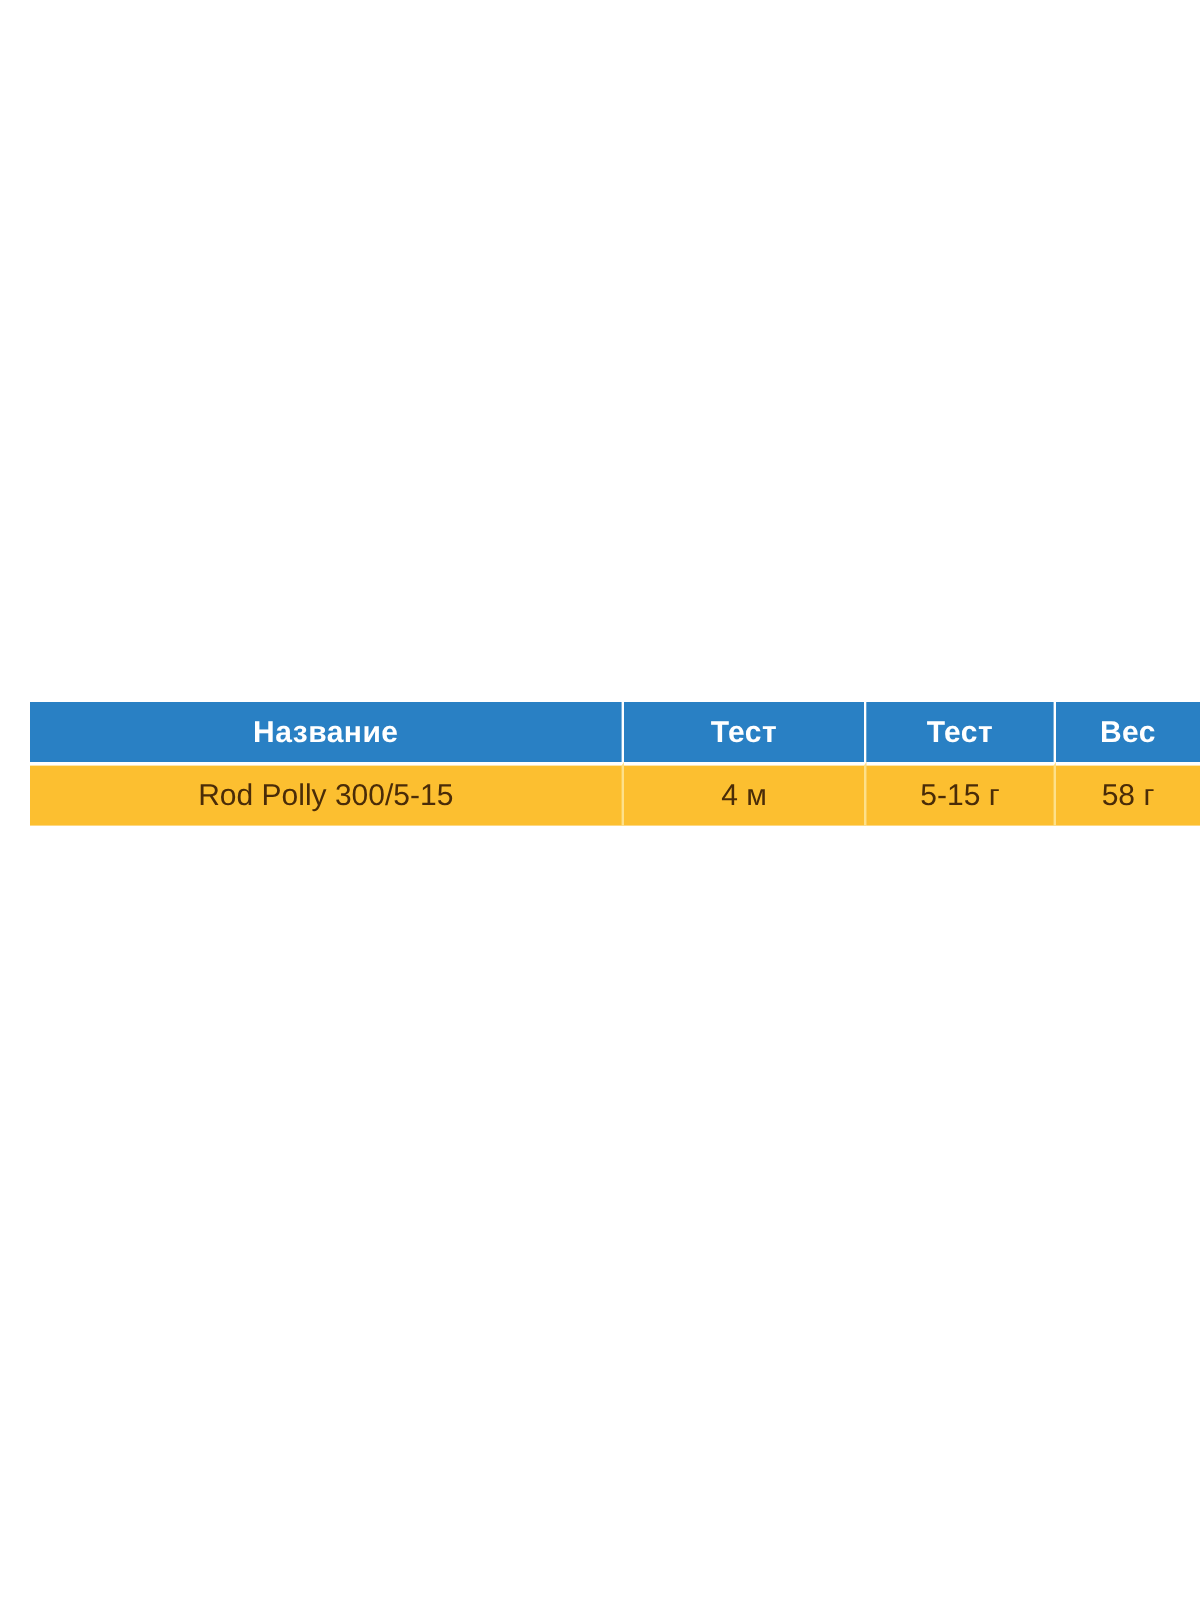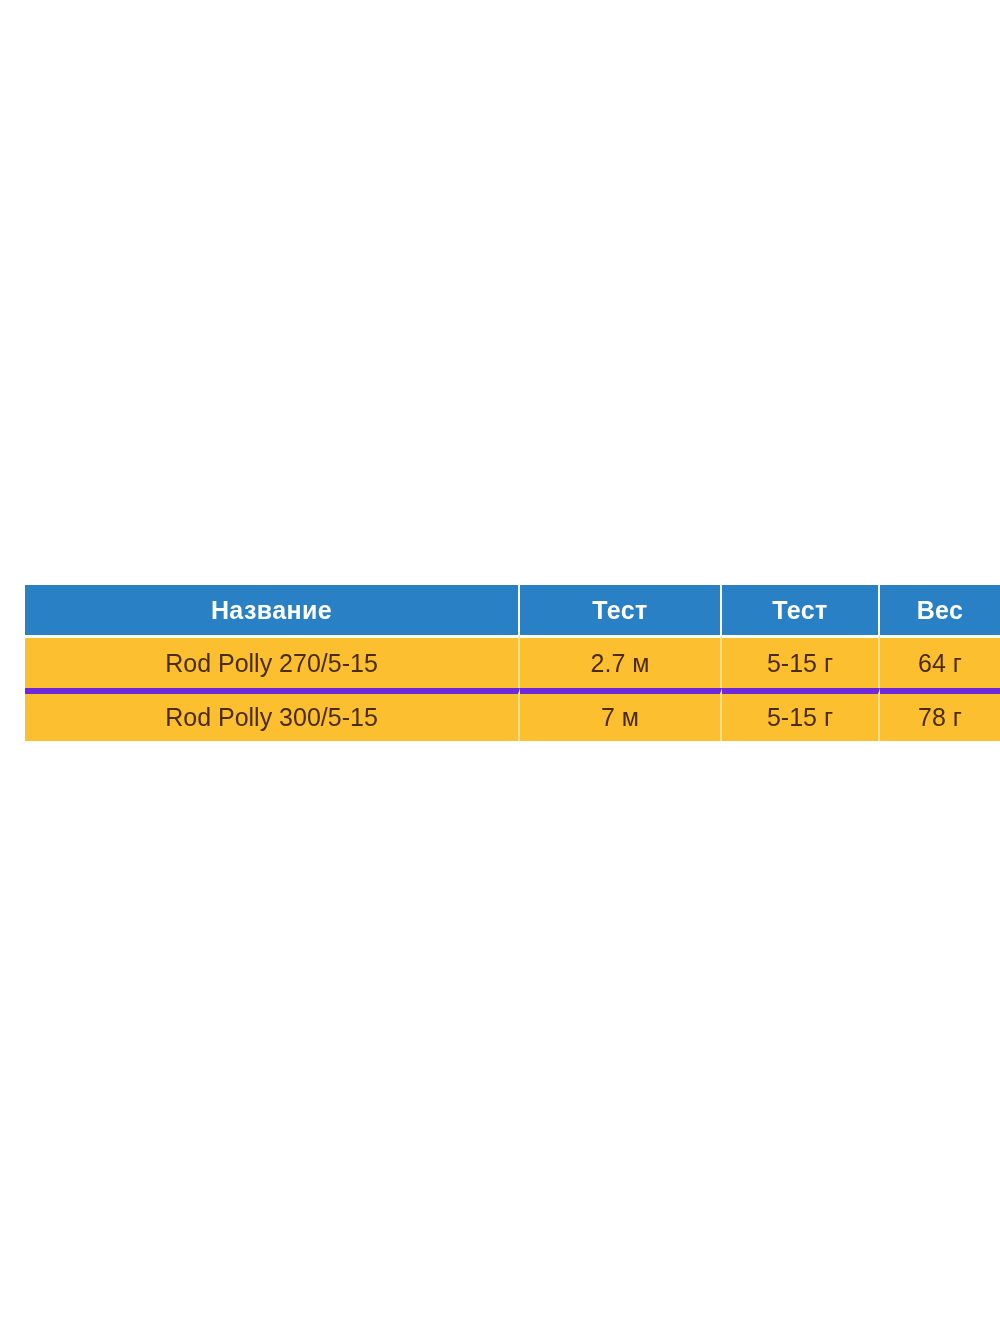--- a/index.html
+++ b/index.html
@@ -83,26 +83,20 @@
     <thead>
       <tr>
         <th>Название</th>
         <th>Тест</th>
         <th>Тест</th>
         <th>Вес</th>
       </tr>
     </thead>
     <tbody>
       <tr>
-        <td>Rod Polly 270/5-15</td>
-        <td>2.7 м</td>
+        <td>Rod Polly 300/5-15</td>
+        <td>4 м</td>
         <td>5-15 г</td>
-        <td>64 г</td>
-      </tr>
-      <tr>
-        <td>Rod Polly 300/5-15</td>
-        <td>7 м</td>
-        <td>5-15 г</td>
-        <td>78 г</td>
+        <td>58 г</td>
       </tr>
     </tbody>
   </table>
 </div>
 
 </body></html>

